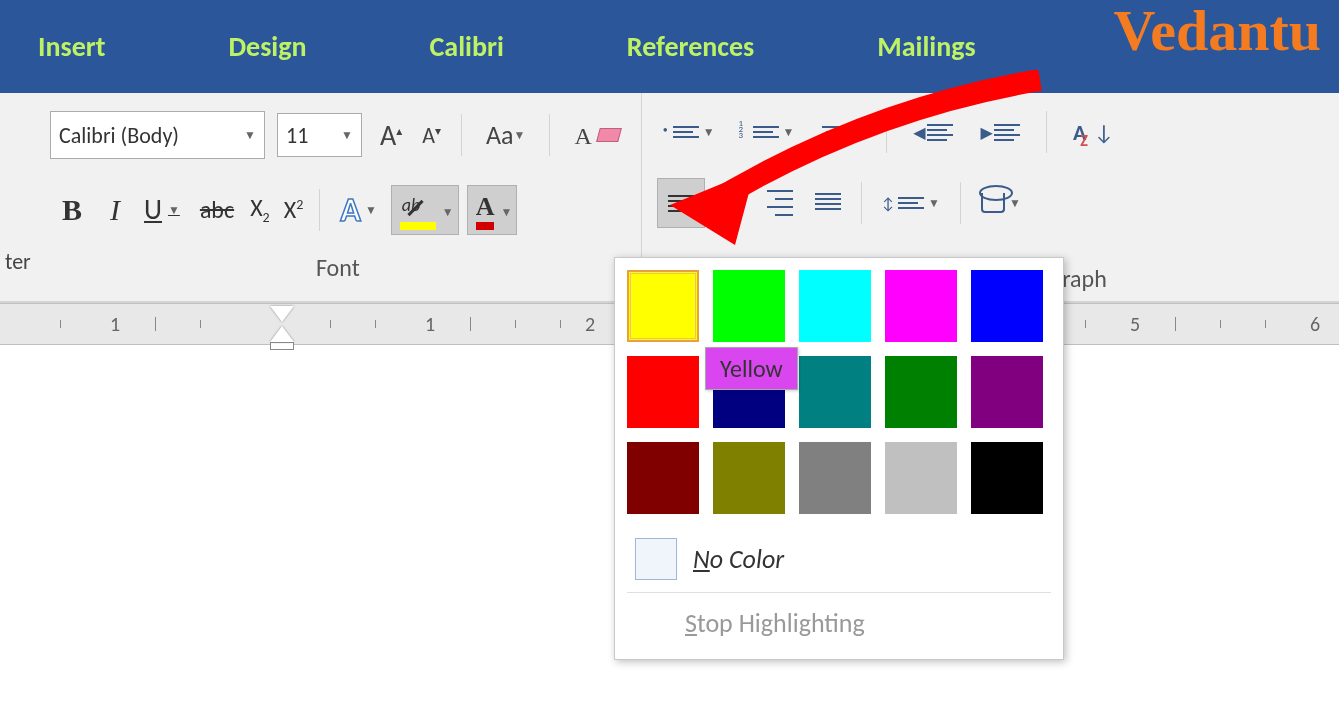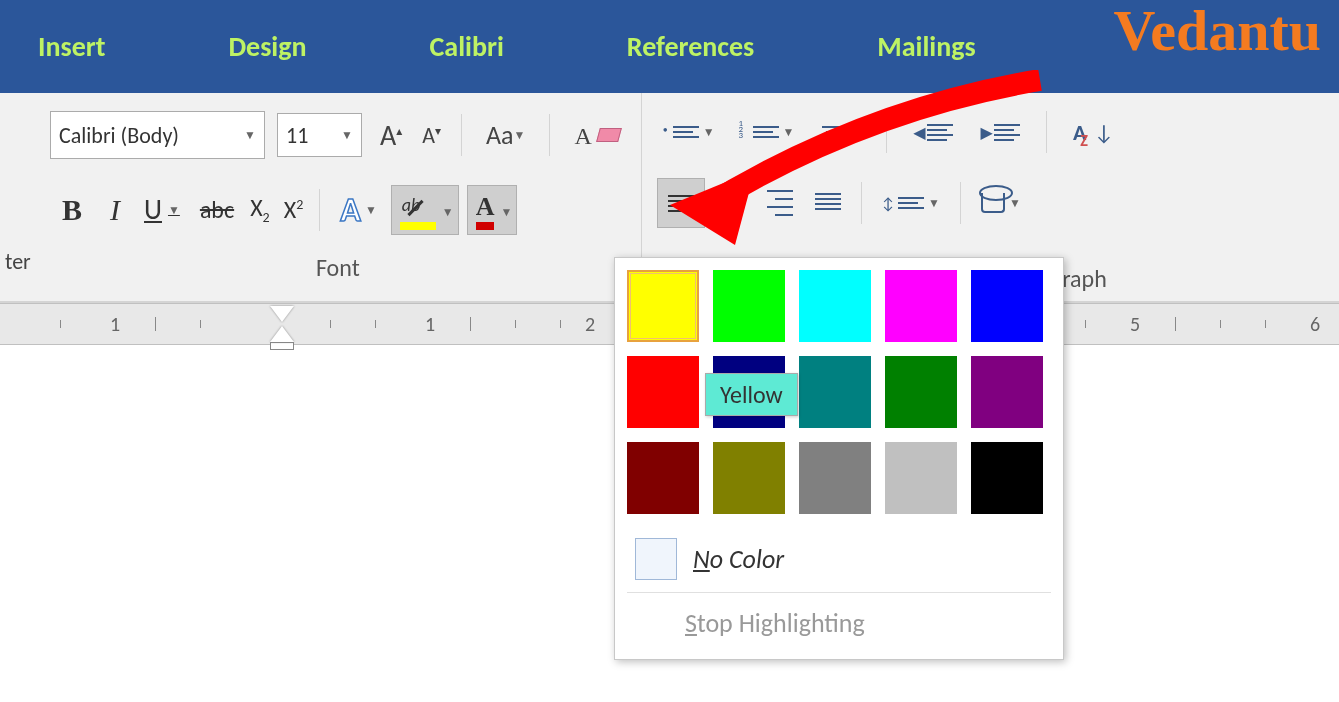--- a/index.html
+++ b/index.html
@@ -84,21 +84,21 @@
     .hg-bot { width:0; height:0; border-left:12px solid transparent; border-right:12px solid transparent; border-bottom:16px solid #fff; filter:drop-shadow(0 0 1px #888); margin-top:4px;}
     .hg-base { width:24px; height:8px; background:#fff; border:1px solid #888;}
     
     .doc-area { background:#fff; height:320px; }
     
     .color-popup { position:absolute; top:257px; left:614px; background:#fff; border:1px solid #c8c8c8; box-shadow:2px 2px 8px rgba(0,0,0,0.25); padding:12px; width:450px; z-index:10;}
     .color-grid { display:grid; grid-template-columns: repeat(5, 72px); gap:14px; margin-bottom:12px;}
     .swatch { width:72px; height:72px; cursor:pointer; }
     .swatch.sel { border:2px solid #e8a23d; outline:1px solid #f0c070; outline-offset:-4px;}
     
-    .tooltip { position:absolute; top:115px; left:90px; background:#5eead4; border:1px solid #aaa; padding:6px 14px; font-size:24px; color:#333; box-shadow:1px 1px 3px rgba(0,0,0,0.2); z-index:11;}
+    .tooltip { position:absolute; top:89px; left:90px; background:#d946ef; border:1px solid #aaa; padding:6px 14px; font-size:24px; color:#333; box-shadow:1px 1px 3px rgba(0,0,0,0.2); z-index:11;}
     
     .nocolor { display:flex; align-items:center; gap:16px; padding:12px 8px; font-size:26px; color:#333; border-bottom:1px solid #e0e0e0; cursor:pointer;font-style:italic;}
     .nocolor-sw { width:42px; height:42px; border:1px solid #a0b8d8; background:#f0f5fc;}
     .nc-u { text-decoration:underline; }
     
     .stophl { padding:14px 8px 8px 58px; font-size:26px; color:#999; cursor:pointer;}
     .sh-u { text-decoration:underline;}
     
     .logo { position:absolute; top:5px; right:18px; z-index:20; text-align:left;}
     .logo-main { font-family: cursive; font-size:58px; font-weight:bold; color:#f47b20; line-height:0.9;}

